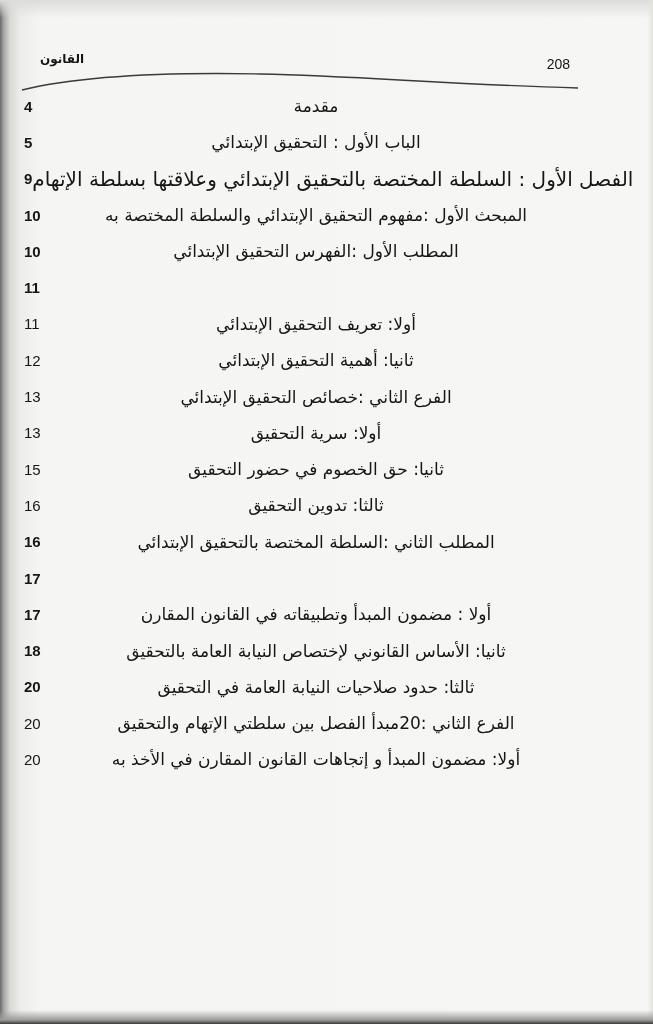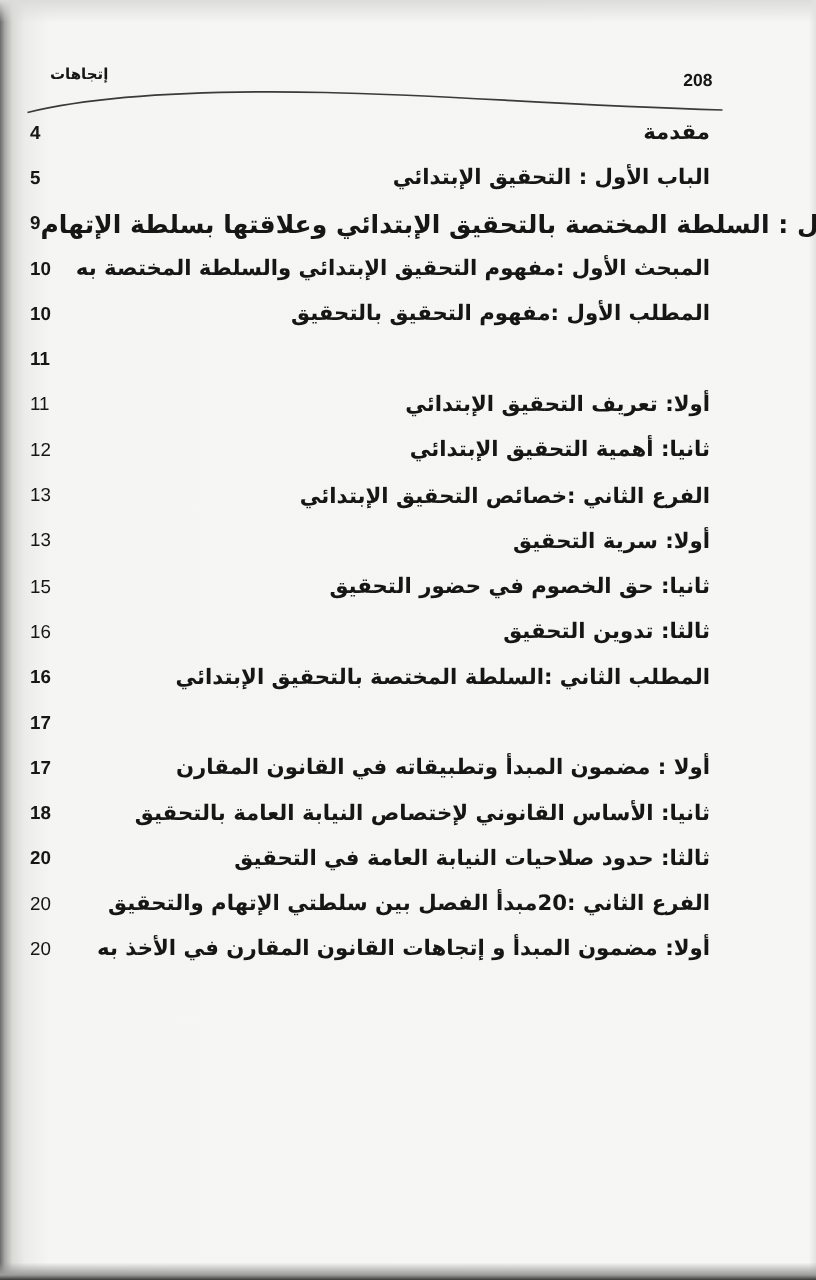--- a/index.html
+++ b/index.html
@@ -55,21 +55,21 @@
       font-size: 12px;
       font-weight: bold;
       direction: rtl;
     }
     .header-page {
       position: absolute;
       right: 10px;
       top: 4px;
       font-family: "Liberation Sans", sans-serif;
       font-size: 14px;
-      font-weight: bold;
+      font-weight: normal;
       text-align: right;
     }
     .header-rule {
       position: absolute;
       left: 0;
       top: 10px;
       width: 560px;
       height: 30px;
     }
     .toc {
@@ -91,38 +91,38 @@
       font-weight: bold;
       width: 40px;
       text-align: left;
       padding-left: 4px;
     }
     .toc-num.light {
       font-weight: normal;
     }
     .toc-title {
       direction: rtl;
-      text-align: right;
+      text-align: center;
       font-size: 17px;
-      font-weight: bold;
+      font-weight: normal;
       flex: 1;
       white-space: nowrap;
       padding-right: 12px;
     }
   </style>
 </head>
 <body>
 
 <div class="page">
   <div class="top-shade"></div>
   <div class="right-edge"></div>
   <div class="bottom-shade"></div>
 
   <div class="header">
-    <span class="header-title">إتجاهات</span>
+    <span class="header-title">القانون</span>
     <span class="header-page">208</span>
     <svg class="header-rule" viewBox="0 0 560 30" preserveAspectRatio="none">
       <path d="M2 28 C 60 14, 140 10, 240 12 C 340 14, 420 22, 558 26" stroke="#3a3a3a" stroke-width="1.4" fill="none"></path>
     </svg>
   </div>
 
   <div class="toc">
     <div class="toc-row">
       <span class="toc-num">4</span>
       <span class="toc-title">مقدمة</span>
@@ -134,21 +134,21 @@
     <div class="toc-row">
       <span class="toc-num">9</span>
       <span class="toc-title" style="font-size:20px;padding-right:8px;">الفصل الأول : السلطة المختصة بالتحقيق الإبتدائي وعلاقتها بسلطة الإتهام</span>
     </div>
     <div class="toc-row">
       <span class="toc-num">10</span>
       <span class="toc-title">المبحث الأول :مفهوم التحقيق الإبتدائي والسلطة المختصة به</span>
     </div>
     <div class="toc-row">
       <span class="toc-num">10</span>
-      <span class="toc-title">المطلب الأول :مفهوم التحقيق بالتحقيق</span>
+      <span class="toc-title">المطلب الأول :الفهرس التحقيق الإبتدائي</span>
     </div>
     <div class="toc-row">
       <span class="toc-num">11</span>
     </div>
     <div class="toc-row">
       <span class="toc-num light">11</span>
       <span class="toc-title">أولا: تعريف التحقيق الإبتدائي</span>
     </div>
     <div class="toc-row">
       <span class="toc-num light">12</span>

